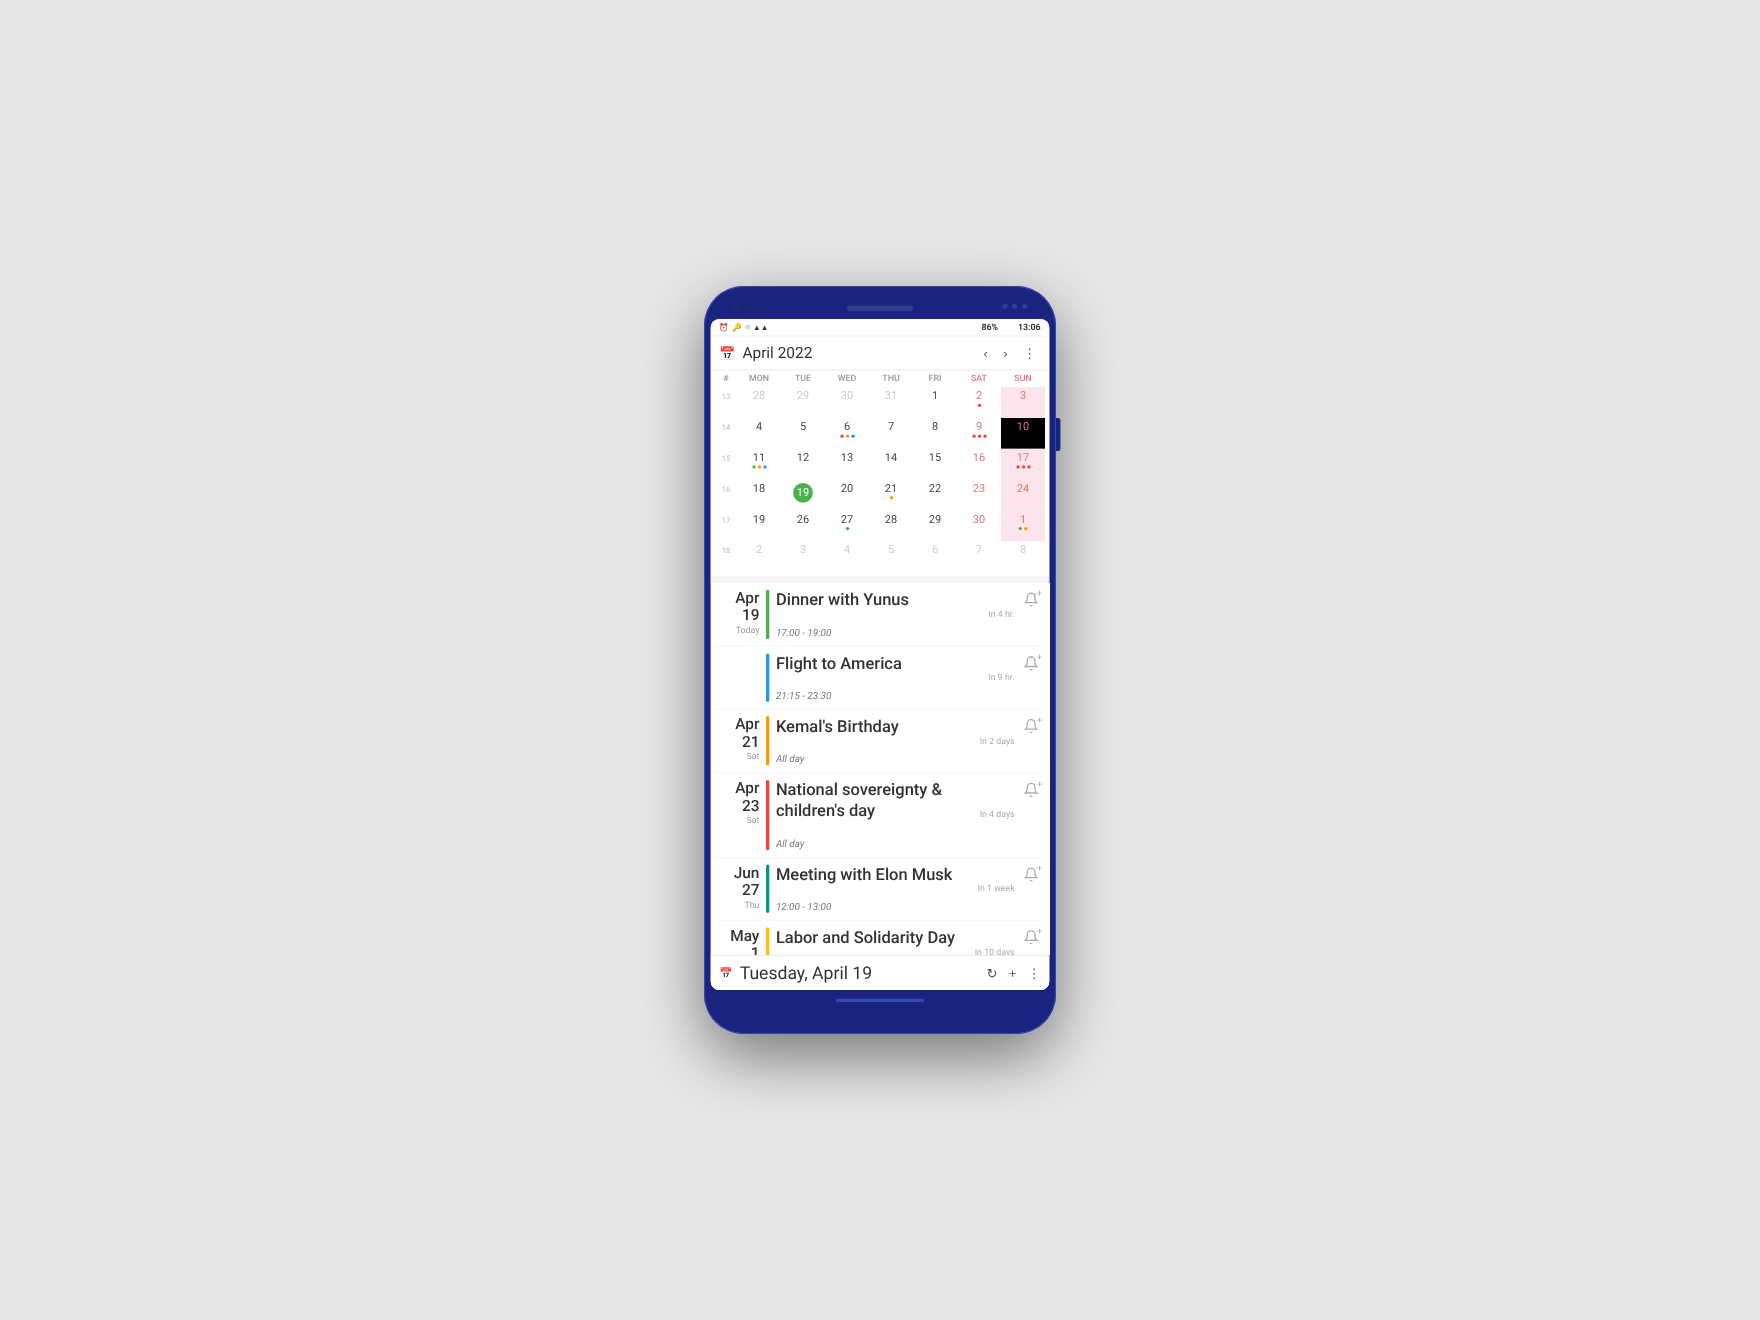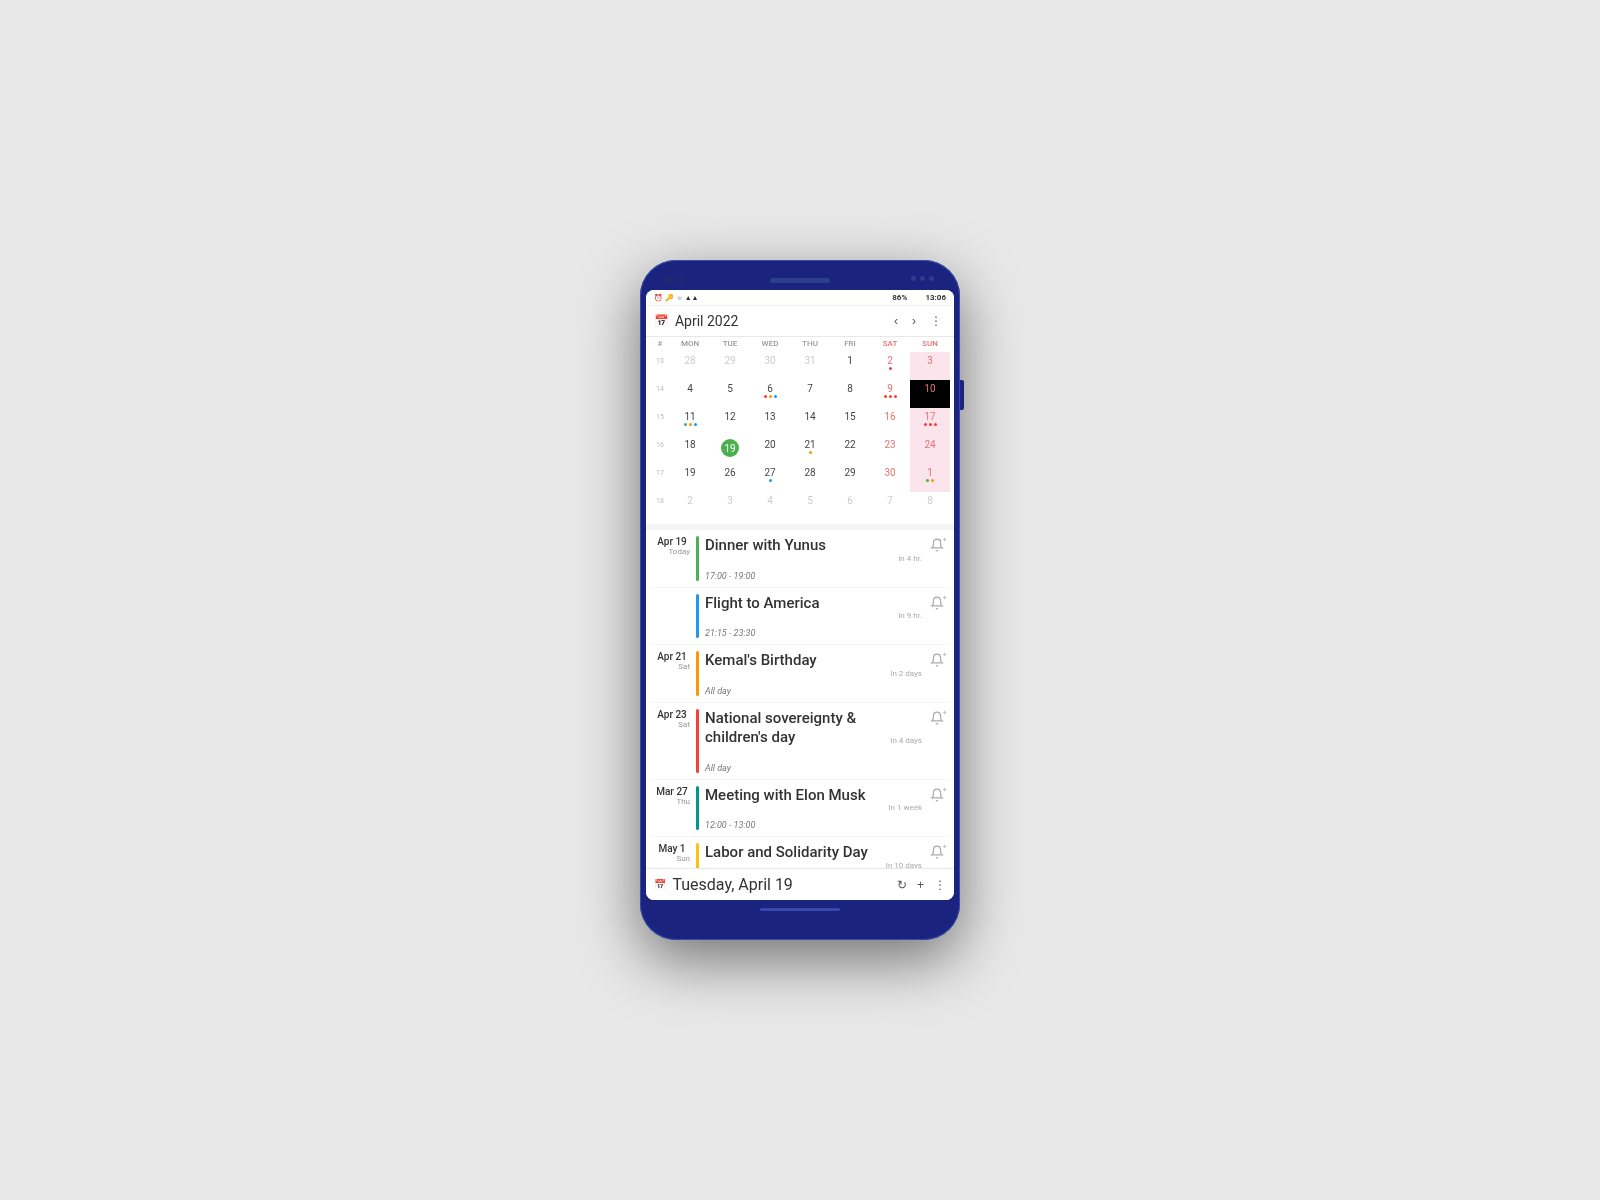--- a/index.html
+++ b/index.html
@@ -240,24 +240,23 @@
       gap: 6px;
     }
 
     .event-date-col {
       width: 36px;
       flex-shrink: 0;
       text-align: right;
     }
 
     .event-date-day {
-      font-size: 10px;
+      font-size: 14px;
       color: #333;
       font-weight: 500;
-      text-align: center;
     }
 
     .event-date-label {
       font-size: 8px;
       color: #999;
     }
 
     .event-bar {
       width: 3px;
       flex-shrink: 0;
@@ -686,21 +685,21 @@
         <div class="event-reminder-btn">
           <svg width="14" height="14" viewBox="0 0 24 24" fill="none" stroke="#aaa" stroke-width="2">
             <path d="M18 8A6 6 0 0 0 6 8c0 7-3 9-3 9h18s-3-2-3-9M13.73 21a2 2 0 0 1-3.46 0"></path>
           </svg>
           <span style="font-size:8px;color:#aaa;position:absolute;top:-1px;right:-1px">+</span>
         </div>
       </div>
 
       <div class="event-row">
         <div class="event-date-col">
-          <div class="event-date-day">Mar 27</div>
+          <div class="event-date-day">Jun 27</div>
           <div class="event-date-label">Thu</div>
         </div>
         <div class="event-bar event-bar-teal"></div>
         <div class="event-details">
           <div class="event-title">Meeting with Elon Musk</div>
           <div class="event-time">12:00 - 13:00</div>
         </div>
         <div class="event-relative">In 1 week</div>
         <div class="event-reminder-btn">
           <svg width="14" height="14" viewBox="0 0 24 24" fill="none" stroke="#aaa" stroke-width="2">

